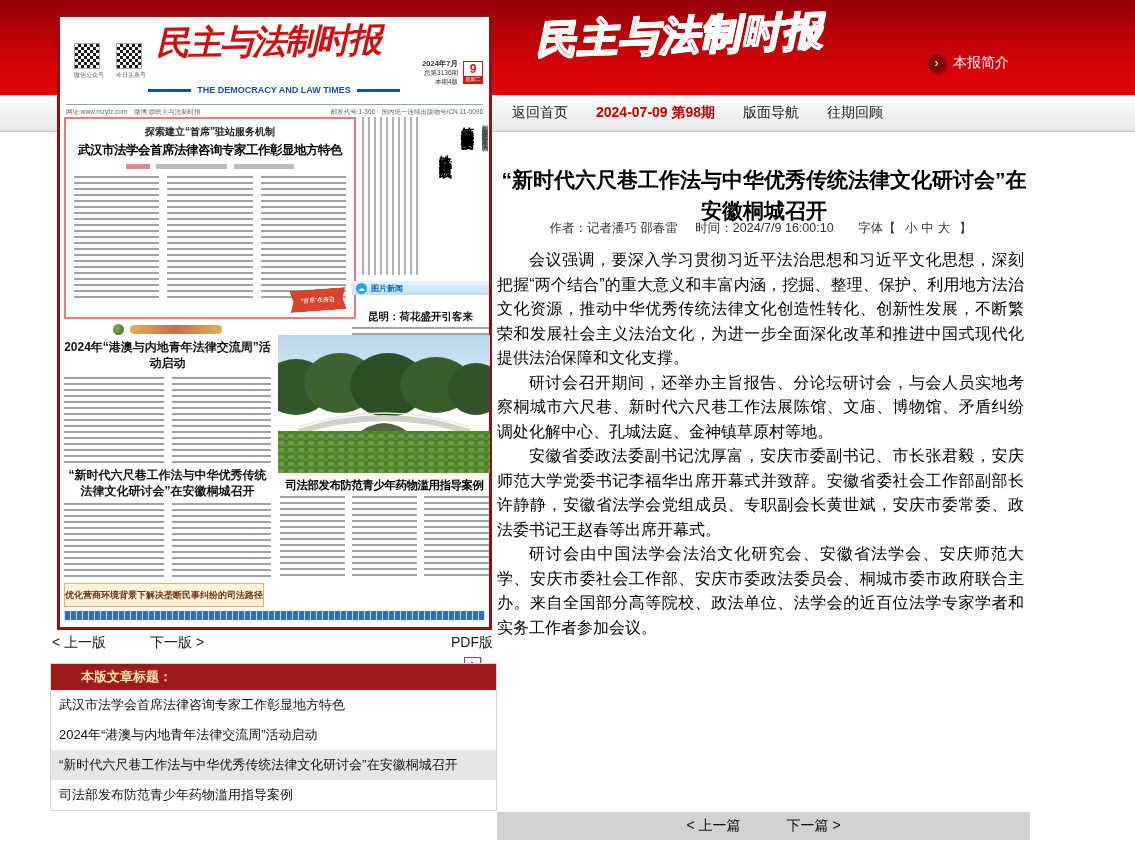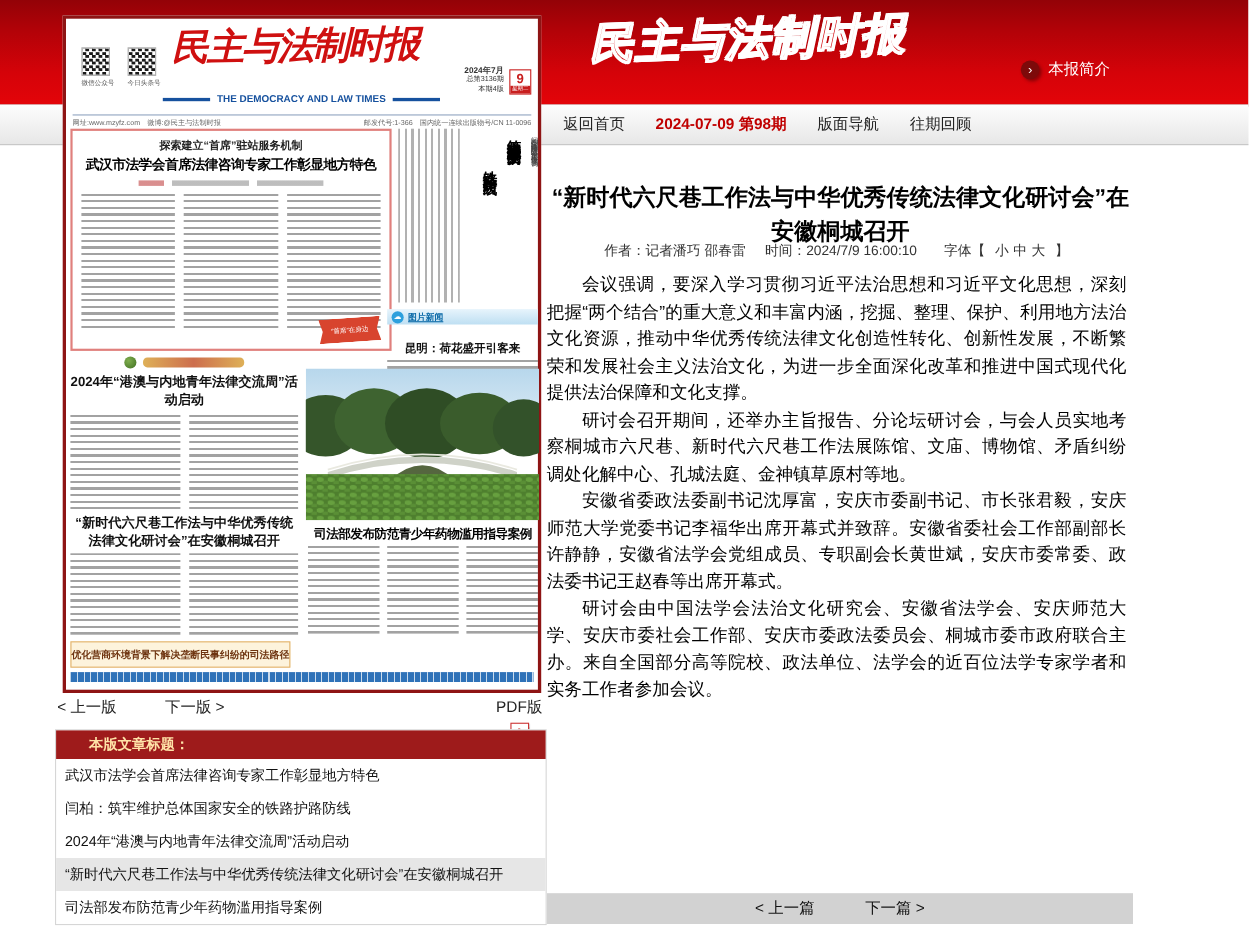--- a/index.html
+++ b/index.html
@@ -41,21 +41,21 @@
   .qr{width:26px;height:26px;border:1px solid #aaa;
     background:repeating-conic-gradient(#1a1a1a 0% 25%,#fff 0% 50%) 0 0/6px 6px;}
   .qr-label{font-size:6px;color:#555;text-align:center;margin-top:2px;}
 
   .np-title{position:absolute;left:96px;top:2px;width:236px;font-size:34px;font-weight:bold;
     font-style:italic;color:#cf1010;letter-spacing:-2px;transform:rotate(-1deg);white-space:nowrap;}
   .np-entitle{position:absolute;left:88px;top:68px;width:252px;display:flex;align-items:center;gap:6px;
     color:#16519e;font-weight:bold;font-size:9px;white-space:nowrap;}
   .np-entitle::before,.np-entitle::after{content:"";flex:1;height:3px;background:#16519e;}
 
-  .np-datebox{position:absolute;right:6px;top:42px;display:flex;gap:5px;align-items:flex-end;}
+  .np-datebox{position:absolute;right:6px;top:42px;display:flex;gap:5px;align-items:center;}
   .np-datelines{font-size:6.5px;color:#333;text-align:right;line-height:9px;}
   .np-datelines .b{font-weight:bold;font-size:7.5px;}
   .np-day{width:20px;border:1px solid #c81e1e;text-align:center;background:#fff;}
   .np-day .num{color:#c81e1e;font-weight:bold;font-size:12px;line-height:14px;display:block;}
   .np-day .wk{display:block;background:#c81e1e;color:#fff;font-size:5px;line-height:7px;}
 
   .np-inforow{position:absolute;left:6px;right:6px;top:87px;border-top:1px solid #90a4c0;
     padding-top:3px;display:flex;justify-content:space-between;font-size:6.5px;color:#666;white-space:nowrap;}
 
   .np-mainbox{position:absolute;left:4px;top:100px;width:292px;height:202px;border:2px solid #e0807d;
@@ -78,21 +78,21 @@
   .np-vh1{position:absolute;right:13px;top:0;height:158px;writing-mode:vertical-rl;
     font-size:13px;font-weight:bold;color:#000;letter-spacing:1px;}
   .np-vh2{position:absolute;right:35px;top:28px;height:124px;writing-mode:vertical-rl;
     font-size:13px;font-weight:bold;color:#000;letter-spacing:2px;}
 
   .np-pn{position:absolute;left:292px;top:264px;width:137px;}
   .np-pnbar{height:14px;background:linear-gradient(#e7f4fc,#bedff2);display:flex;align-items:center;
     gap:4px;padding-left:4px;}
   .pn-icon{width:11px;height:11px;border-radius:50%;background:#2da0dd;color:#fff;font-size:7px;
     display:flex;align-items:center;justify-content:center;line-height:1;}
-  .pn-label{font-size:8px;font-weight:bold;color:#0b6aa8;text-decoration:underline;}
+  .pn-label{font-size:8px;font-weight:bold;color:#0b6aa8;}
   .np-pnhead{margin-top:15px;text-align:center;font-size:10.5px;font-weight:bold;color:#111;white-space:nowrap;}
   .pn-fake{height:20px;margin-top:3px;}
 
   .np-photo{position:absolute;left:218px;top:318px;width:212px;height:138px;}
 
   .np-h3{position:absolute;left:220px;top:461px;width:209px;text-align:center;font-size:11.5px;
     font-weight:bold;letter-spacing:-.5px;white-space:nowrap;color:#000;}
   .np-cols3{position:absolute;left:220px;top:479px;width:209px;height:80px;display:flex;gap:7px;}
   .np-cols3>div{flex:1;}
 
@@ -283,21 +283,20 @@
   </div>
   <div class="pp-right">
     <a>PDF版</a>
     <span class="pdf-icon">A</span>
   </div>
 </div>
 
 <div class="list-box">
   <div class="list-header">本版文章标题：</div>
   <div class="list-item">武汉市法学会首席法律咨询专家工作彰显地方特色</div>
-  <div class="list-item">闫柏：筑牢维护总体国家安全的铁路护路防线</div>
   <div class="list-item">2024年“港澳与内地青年法律交流周”活动启动</div>
   <div class="list-item active">“新时代六尺巷工作法与中华优秀传统法律文化研讨会”在安徽桐城召开</div>
   <div class="list-item">司法部发布防范青少年药物滥用指导案例</div>
 </div>
 
 <h1 class="article-title">“新时代六尺巷工作法与中华优秀传统法律文化研讨会”在安徽桐城召开</h1>
 <div class="article-meta">
   <span>作者：记者潘巧 邵春雷</span>
   <span>时间：2024/7/9 16:00:10</span>
   <span class="font-ctl"><span>字体【</span><a>小</a><a>中</a><a>大</a><span>】</span></span>

